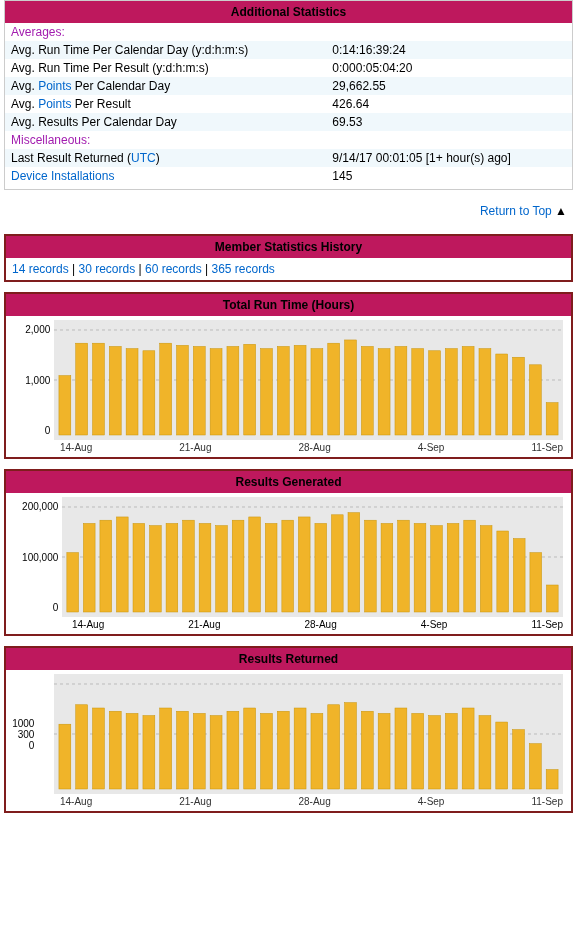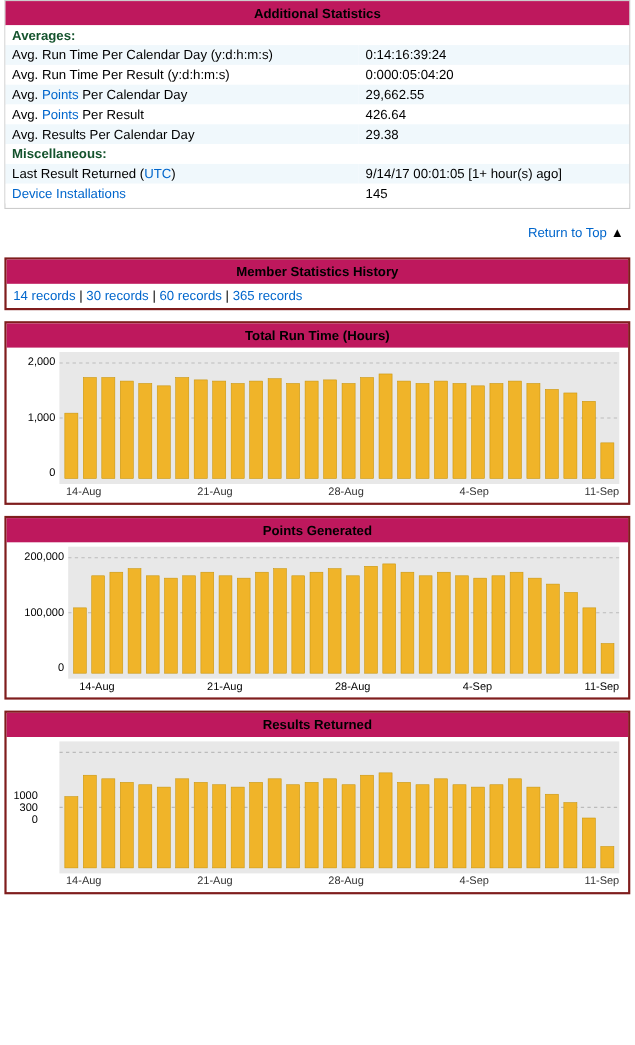--- a/index.html
+++ b/index.html
@@ -24,21 +24,21 @@
       font-size: 12px;
       vertical-align: top;
     }
     .stats-table tr:nth-child(even) td {
       background: #f0f8fc;
     }
     .stats-table tr:nth-child(odd) td {
       background: #fff;
     }
 
-    .label-orange { color: #14532d; font-weight: bold; }
+    .label-orange { color: #a21caf; font-weight: normal; }
     .link-blue { color: #0066cc; text-decoration: none; }
 
     .return-to-top {
       text-align: right;
       padding: 6px 10px;
       font-size: 12px;
     }
 
     .records-filter {
       padding: 4px 6px;
@@ -88,21 +88,21 @@
     <tr>
       <td>Avg. <a class="link-blue" href="#">Points</a> Per Calendar Day</td>
       <td>29,662.55</td>
     </tr>
     <tr>
       <td>Avg. <a class="link-blue" href="#">Points</a> Per Result</td>
       <td>426.64</td>
     </tr>
     <tr>
       <td>Avg. Results Per Calendar Day</td>
-      <td>29.38</td>
+      <td>69.53</td>
     </tr>
     <tr class="section-label-row">
       <td colspan="2"><span class="label-orange">Miscellaneous:</span></td>
     </tr>
     <tr>
       <td>Last Result Returned (<a class="link-blue" href="#">UTC</a>)</td>
       <td>9/14/17 00:01:05 [1+ hour(s) ago]</td>
     </tr>
     <tr>
       <td><a class="link-blue" href="#">Device Installations</a></td>
@@ -175,21 +175,21 @@
   <div class="x-labels">
     <span>14-Aug</span>
     <span>21-Aug</span>
     <span>28-Aug</span>
     <span>4-Sep</span>
     <span>11-Sep</span>
   </div>
 </div>
 
 <div class="chart-block">
-  <div class="section-header">Points Generated</div>
+  <div class="section-header">Results Generated</div>
   <div style="display:flex; padding: 4px 0 0 0;">
     <div style="width:58px; height:120px; display:flex; flex-direction:column; justify-content:space-between; align-items:flex-end; padding:4px 4px 4px 0; font-size:10px;">
       <span>200,000</span>
       <span>100,000</span>
       <span>0</span>
     </div>
     <div style="flex:1; position:relative;">
       <svg width="501" height="120" style="background:#e8e8e8; display:block;" id="pointsSvg">
           <line x1="0" x2="501" y1="10" y2="10" stroke="#bbb" stroke-dasharray="3,3" stroke-width="1"></line>
           <line x1="0" x2="501" y1="60" y2="60" stroke="#bbb" stroke-dasharray="3,3" stroke-width="1"></line>

